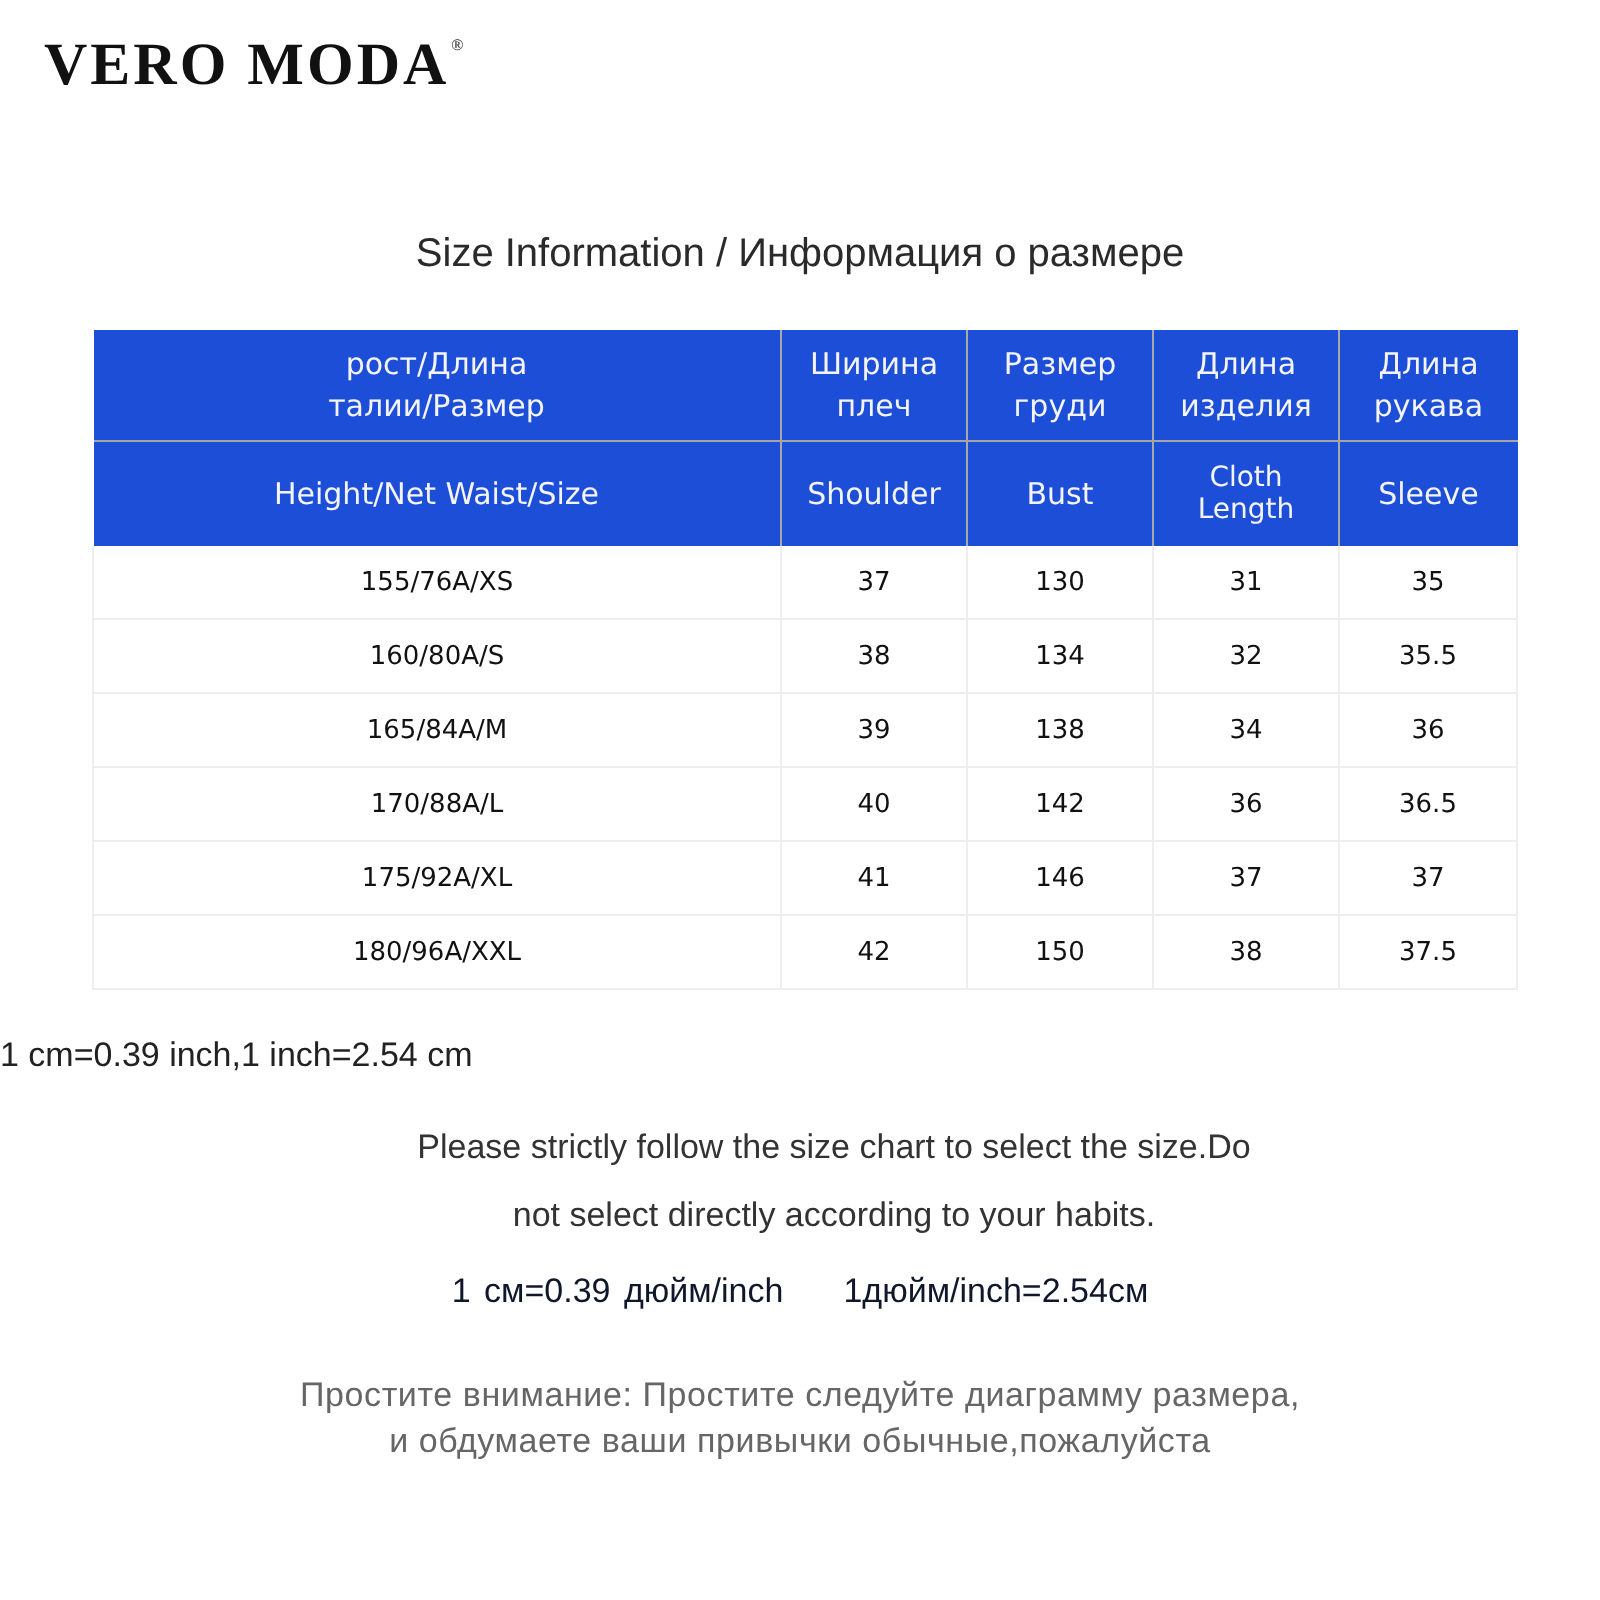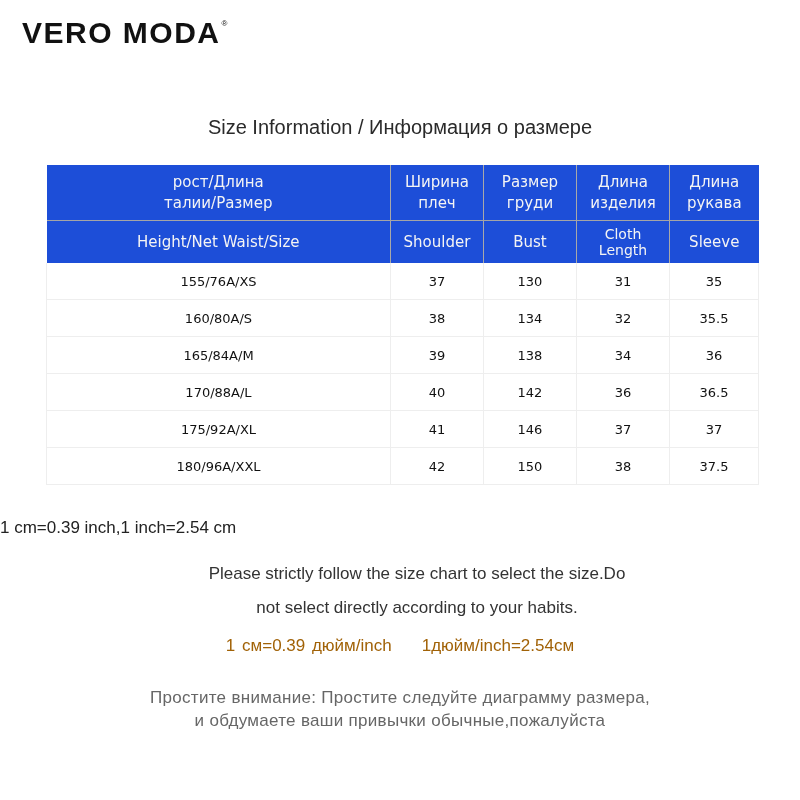--- a/index.html
+++ b/index.html
@@ -1,34 +1,34 @@
 <!DOCTYPE html>
 <html><head>
   <meta charset="utf-8">
   <style>
     html, body { margin:0; padding:0; background:#ffffff; }
     body { width:800px; height:800px; position:relative; overflow:hidden; font-family:"Liberation Sans", sans-serif; }
-    .logo { position:absolute; left:22px; top:16px; font-family:Liberation Sans, sans-serif; font-weight:bold; font-size:30px; letter-spacing:1.5px; color:#111; }
+    .logo { position:absolute; left:22px; top:16px; font-family:Liberation Serif, serif; font-weight:bold; font-size:30px; letter-spacing:1.5px; color:#111; }
     .logo sup { font-size:8px; font-weight:normal; position:relative; top:-6px; margin-left:1px; }
     .title { position:absolute; top:116px; left:0; width:800px; text-align:center; font-size:20px; color:#2a2a2a; }
     table.size { position:absolute; left:46px; top:165px; width:712px; border-collapse:collapse; table-layout:fixed; }
     table.size col.c0 { width:344px; }
     table.size col.c1 { width:93px; }
     table.size col.c2 { width:93px; }
     table.size col.c3 { width:93px; }
     table.size col.c4 { width:89px; }
     table.size th { background:#1d4ed8; color:#f4f4f4; font-weight:normal; font-family:"DejaVu Sans", sans-serif; font-size:15px; text-align:center; border-left:1px solid #a8a8a8; line-height:21px; padding:0; }
     table.size th:first-child { border-left:none; }
     table.size tr.h1 th { height:55px; border-bottom:1px solid #a5a5a5; }
-    table.size tr.h2 th { height:42px; }
+    table.size tr.h2 th { height:52px; }
     table.size th.small { font-size:14px; line-height:16px; }
     table.size td { height:36px; text-align:center; font-family:"DejaVu Sans", sans-serif; font-size:13px; color:#111; border-bottom:1px solid #eeeeee; border-left:1px solid #eeeeee; border-right:1px solid #eeeeee; padding:0; }
     .note1 { position:absolute; top:518px; left:0; width:800px; text-align:left; font-size:17px; color:#222; }
     .note2 { position:absolute; top:557px; left:0; width:800px; text-align:center; font-size:17px; color:#333; line-height:34px;padding-left:17px; }
-    .note3 { position:absolute; top:636px; left:0; width:800px; text-align:center; font-size:17px; color:#a16207; word-spacing:2px; }
+    .note3 { position:absolute; top:636px; left:0; width:800px; text-align:center; font-size:17px; color:#0f172a; word-spacing:2px; }
     .note3 span.gap { display:inline-block; width:30px; }
     .note4 { position:absolute; top:672px; left:0; width:800px; text-align:center; font-size:17px; color:#666; line-height:23px; letter-spacing:0.3px;margin-top:14px; }
   </style>
 </head>
 <body>
 
 <div class="logo"><span>VERO MODA</span><sup>®</sup></div>
 
 <div class="title">Size Information / Информация о размере</div>
 

